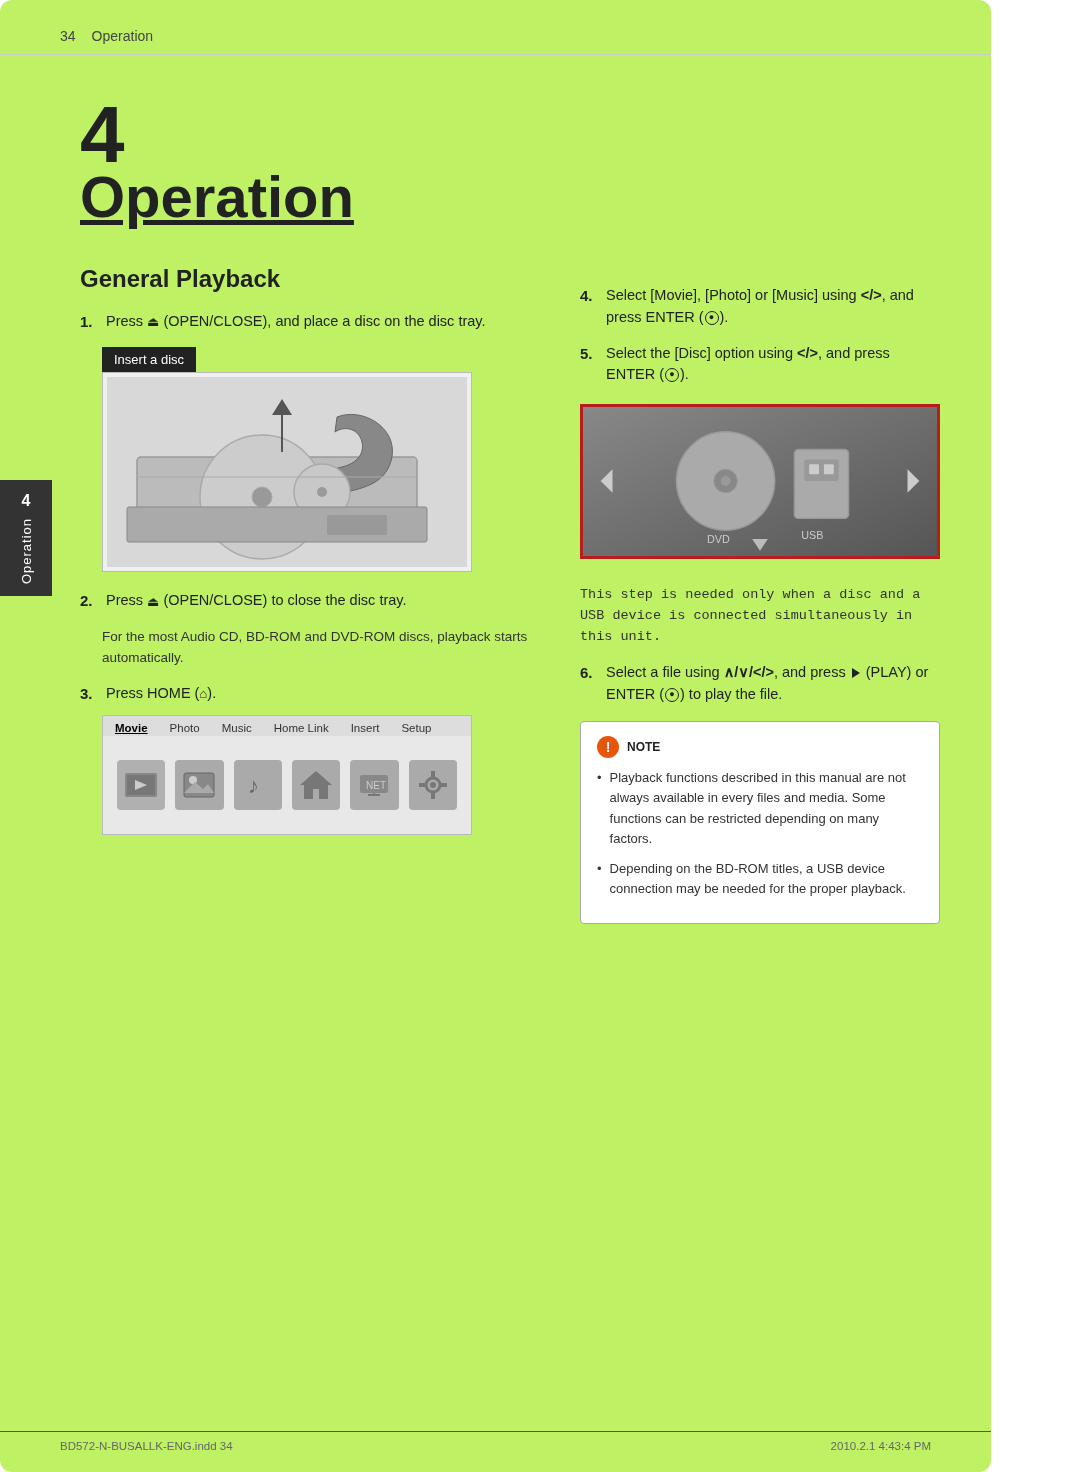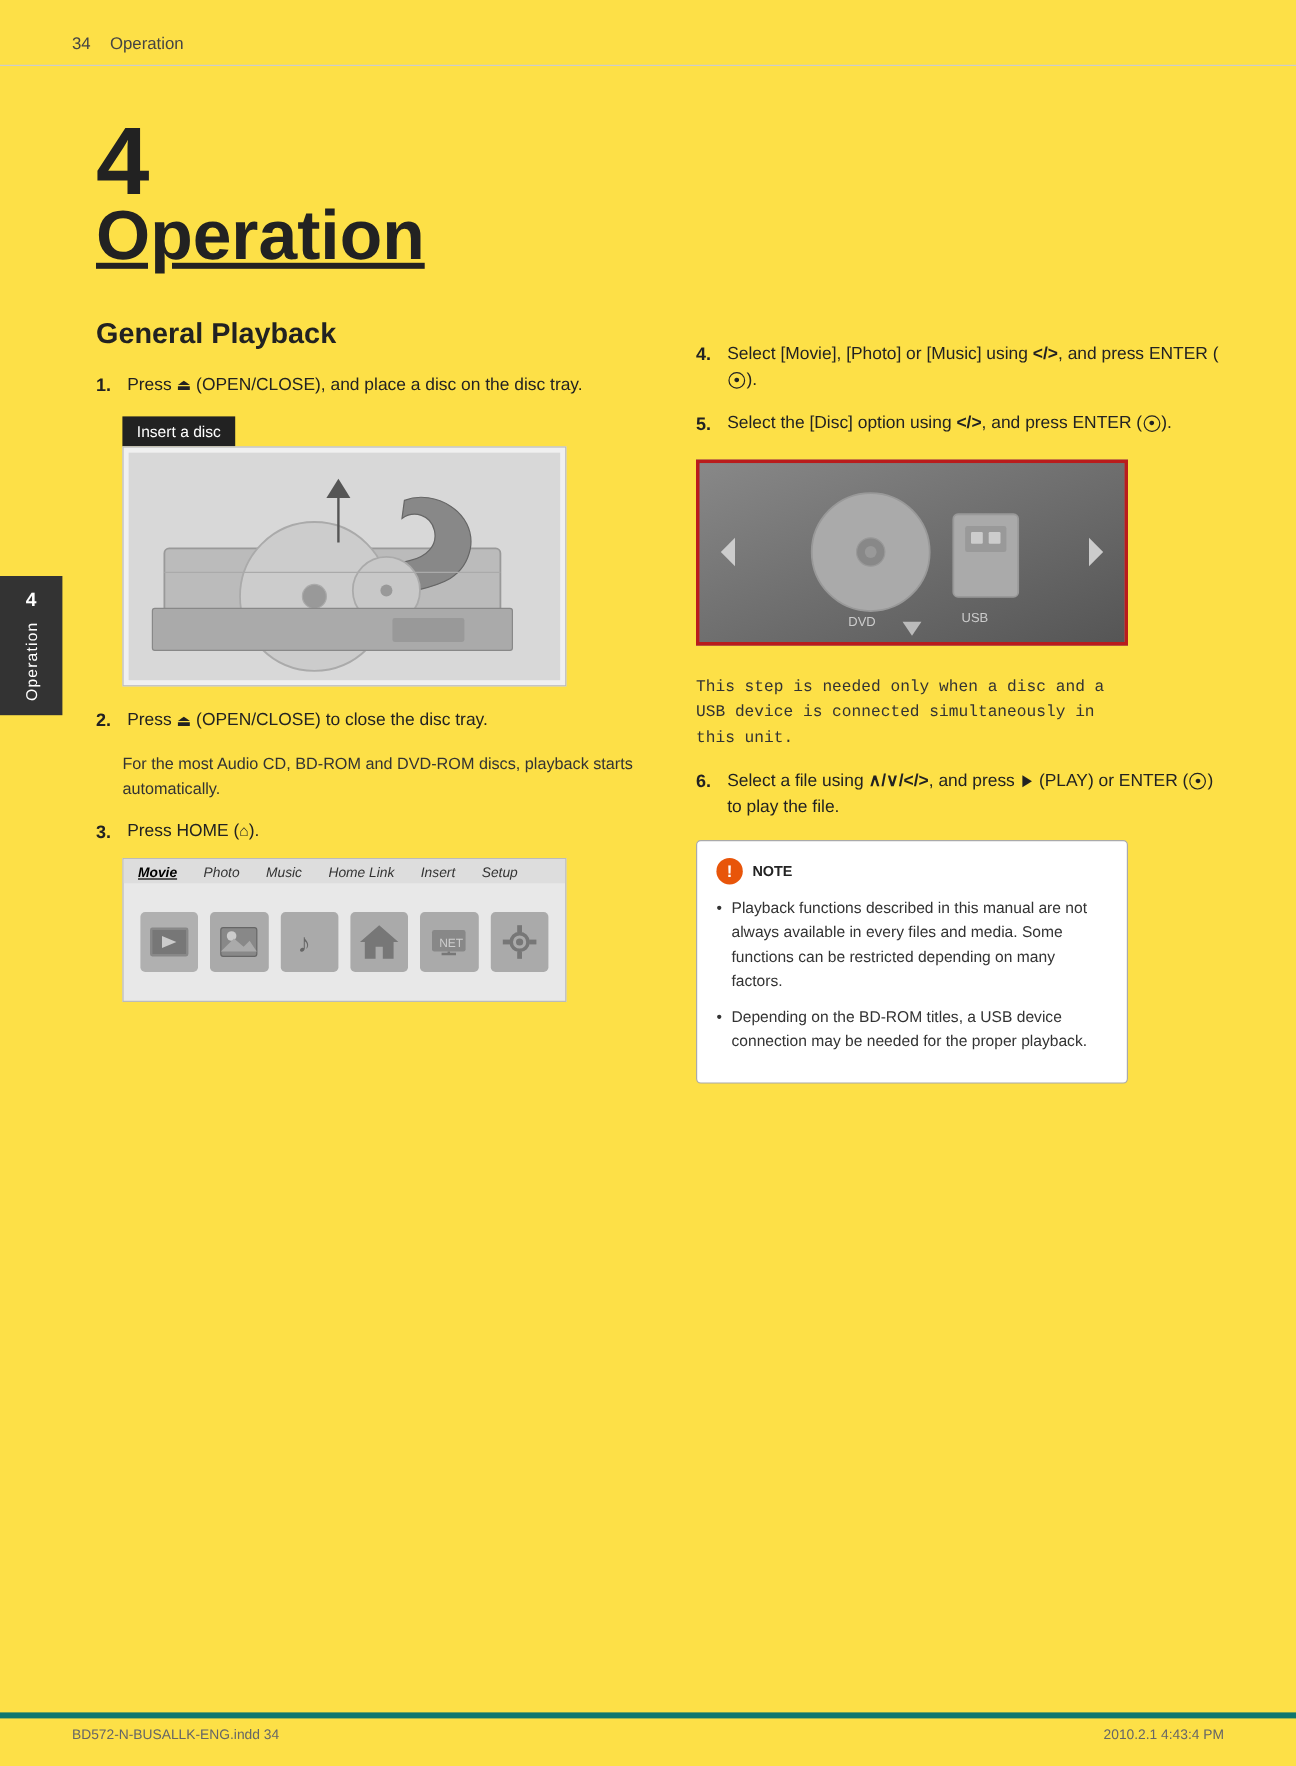--- a/index.html
+++ b/index.html
@@ -7,25 +7,26 @@
     body {
       background: #fff;
       font-family: 'Arial', sans-serif;
       width: 1080px;
       min-height: 1472px;
       position: relative;
       color: #222;
     }
 
     .page {
-      width: 1080px;
+      width: 991px;
       min-height: 1472px;
-      background: #fde047;
+      background: #bef264;
       position: relative;
       padding: 0;
+      border-radius: 12px;
     }
 
     
     .page-header {
       display: flex;
       align-items: center;
       padding: 28px 60px 10px 60px;
       border-bottom: 1.5px solid #ccc;
       margin-bottom: 0;
     }
@@ -198,21 +199,20 @@
       background: #ddd;
       padding: 4px 8px 0 8px;
       gap: 14px;
       font-size: 11px;
       color: #333;
     }
 
     .home-menu-tab {
       padding: 2px 4px;
       font-size: 11.5px;
-      font-style: italic;
     }
 
     .home-menu-tab.active {
       color: #000;
       font-weight: bold;
       text-decoration: underline;
     }
 
     .home-menu-icons {
       display: flex;
@@ -339,21 +339,21 @@
     .page-footer {
       position: absolute;
       bottom: 20px;
       left: 0;
       right: 0;
       display: flex;
       justify-content: space-between;
       padding: 0 60px;
       font-size: 11.5px;
       color: #666;
-      border-top: 5px solid #0f766e;
+      border-top: 1px solid #0f766e;
       padding-top: 8px;
     }
 
     
     .bold { font-weight: bold; }
 
     
     .enter-sym {
       display: inline-block;
       width: 14px;

